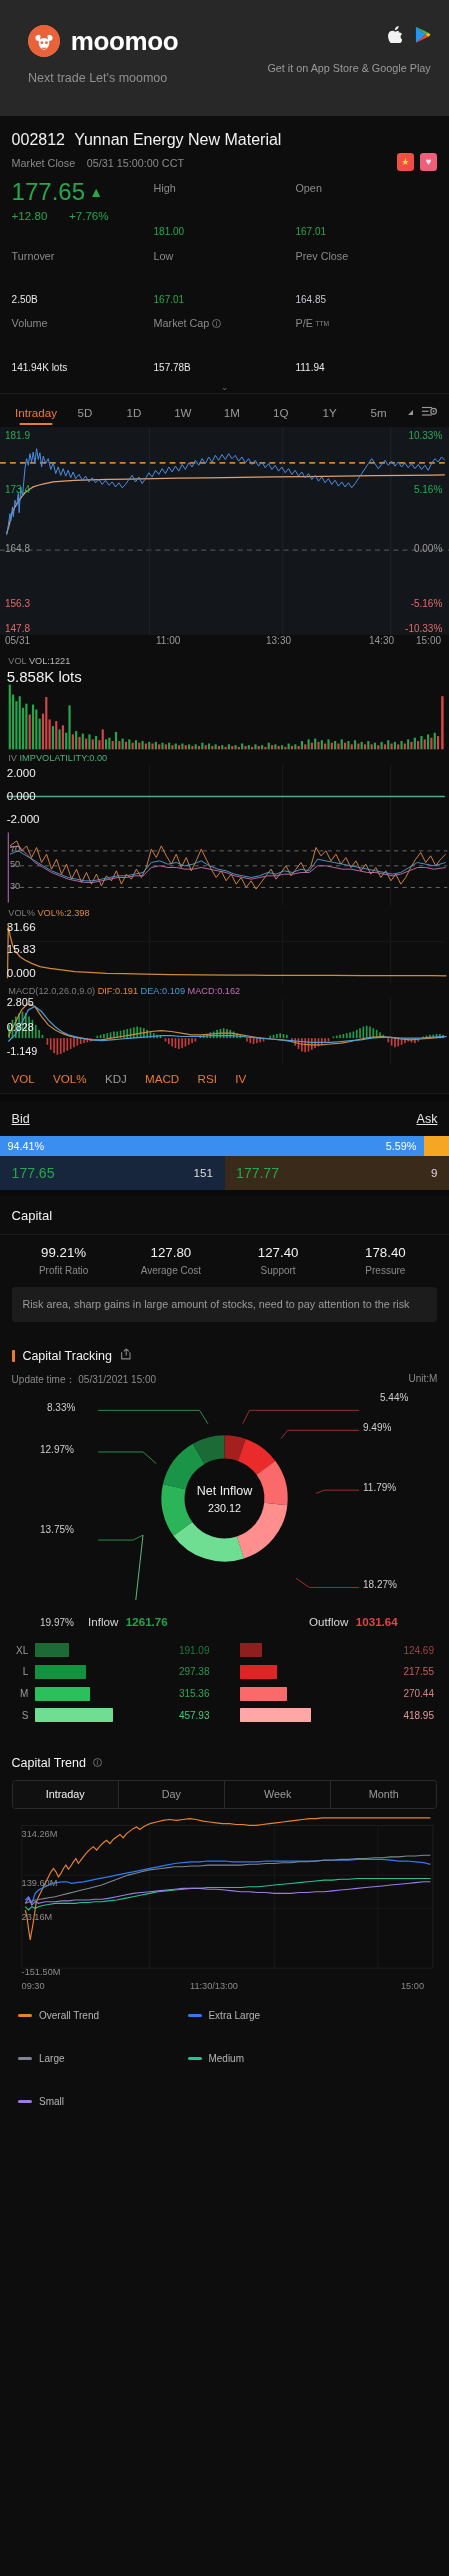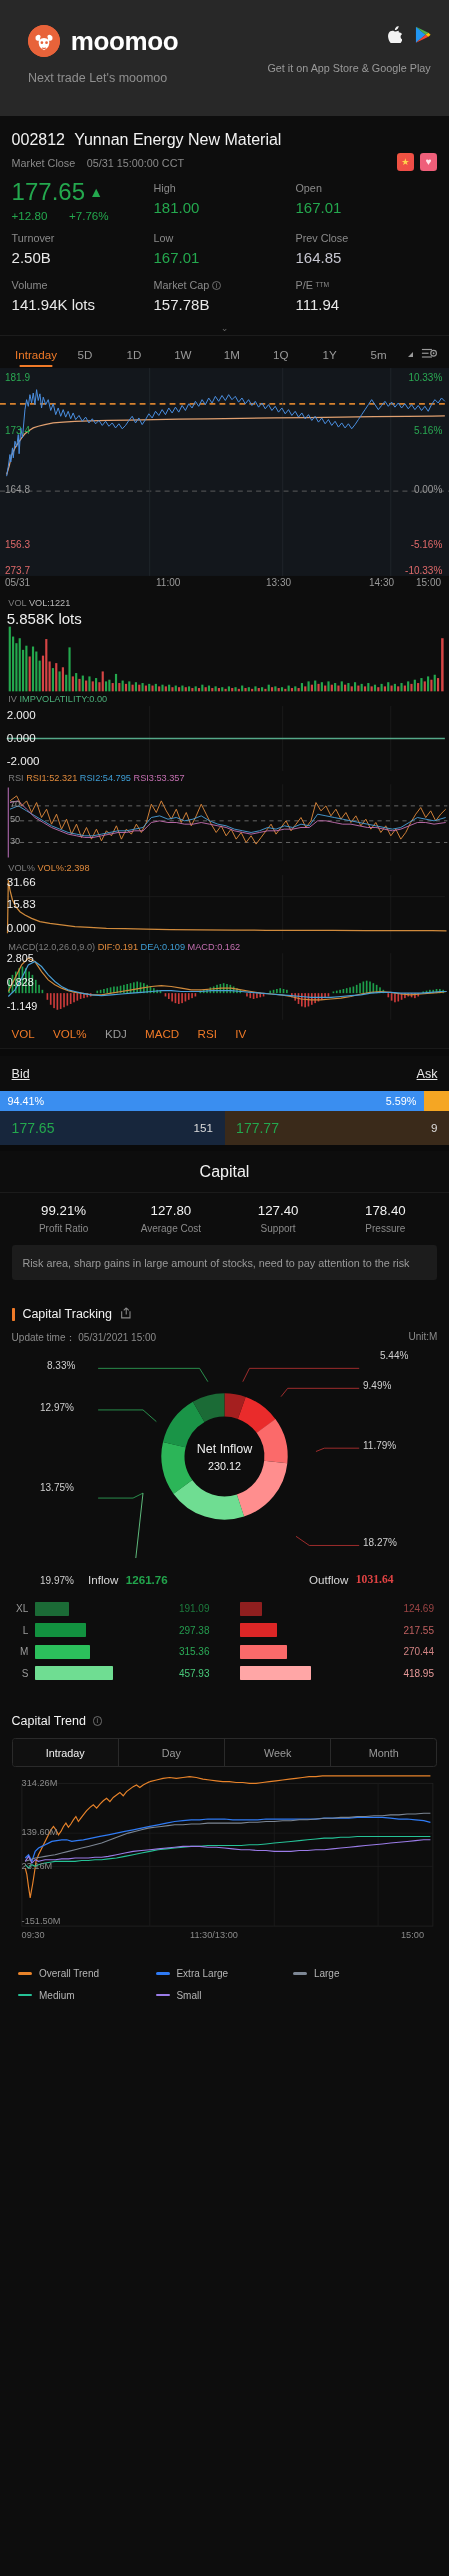--- a/index.html
+++ b/index.html
@@ -60,21 +60,21 @@
   .price-grid {
     margin-top: 11.6px; padding: 0 11.6px;
     display: grid; grid-template-columns: 1fr 1fr 1fr;
     row-gap: 7.5px;
   }
   .big-price { font-size: 24px; color:#24a84e; font-weight:400; line-height:1; display:flex; align-items:center; gap:4.2px;}
   .big-price .arr { font-size: 14px; }
   .chg-row { display:flex; gap: 21.6px; margin-top: 5px; }
   .chg { font-size: 11.6px; color:#24a84e; }
   .cell-lbl { font-size: 10.8px; color:#8a8a8a; line-height: 1.5; display:flex; align-items:center; gap:2.5px;}
-  .cell-val { font-size: 15px; color:#e8e8e8; line-height:1.6;}
+  .cell-val { font-size: 10px; color:#e8e8e8; line-height:1.6;margin-top:28px;}
   .cell-val.up { color:#24a84e; }
   .cell-val.neutral { color:#c6c6d0; }
   .sup { font-size: 6.7px; vertical-align: super; }
   .i-circ {
     display:inline-block; width:9.2px;height:9.2px;border-radius:50%;
     border:0.8px solid #6e6e6e; color:#8a8a8a; font-size:6.7px;
     line-height:7.5px; text-align:center;
   }
   .chev-down { text-align:center; color:#6a6a6a; font-size: 9.2px; padding: 5px 0 1.7px;}
 
@@ -137,21 +137,21 @@
   .ba-cell {
     flex:1; display:flex; align-items:center; justify-content:space-between;
     padding: 0 11.6px; font-size: 14px;
   }
   .ba-cell.bid { background:#17263c; }
   .ba-cell.ask { background:#3a2a1a; }
   .ba-cell .px { color:#24a84e; }
   .ba-cell .qt { font-size:11.6px; color:#dcdcdc; }
 
   
-  .cap-title { padding: 11.6px 11.6px 10.8px 11.6px; font-size: 16px; color:#f2f2f2; border-bottom:0.8px solid #1b1b1b;text-align:center;}
+  .cap-title { padding: 11.6px 11.6px 10.8px 11.6px; font-size: 13px; color:#f2f2f2; border-bottom:0.8px solid #1b1b1b;}
   .sec-head {
     display:flex; align-items:center; padding: 11.6px 11.6px 0 11.6px;
     position:relative;
   }
   .orange-tick { width:3.3px; height:12.5px; background:#f07a28; border-radius:0.8px; margin-right:7.5px;}
   .sec-head-txt { font-size: 12.5px; color:#f2f2f2; font-weight:400;}
   .more-link {
     position:absolute; right: 11.6px; top: 11.6px;
     font-size: 10.8px; color:#8a8a8a; display:flex; align-items:center; gap:5px;
   }
@@ -186,21 +186,21 @@
   .dc-2 { font-size: 10.8px; color:#efefef; margin-top:4.2px;}
   .pct-lbl { position:absolute; font-size: 10px; color:#cfcfcf; }
 
   
   .flow-head {
     display:flex; padding: 1.7px 0 0 0; font-size: 11.6px;
   }
   .flow-head > div { flex:1; display:flex; gap:7.5px;margin-left:28px; }
   .flow-head .lbl { color:#d8d8d8; }
   .fin { color:#22a44c; font-weight:700;}
-  .fout { color:#e04343; font-weight:700;font-family:Liberation Serif, serif;}
+  .fout { color:#e04343; font-weight:700;}
   .flow-rows { padding: 11.6px 0 0 0; }
   .flow-row { display:flex; align-items:center; height: 21.6px; }
   .fr-half { flex:1; display:flex; align-items:center; }
   .fr-tag { width: 35px; text-align:right; font-size:10px; color:#9a9a9a; padding-right:6.7px;}
   .fr-bar { height: 14px; border-radius:0.8px; }
   .fr-val { font-size: 10px; margin-left: auto; padding-right: 15px;}
 
   
   .ct-head { display:flex; align-items:center; gap:6.7px; padding: 13.3px 11.6px 0 11.6px;}
   .ct-title { font-size: 12.5px; color:#f2f2f2;}
@@ -209,24 +209,24 @@
     border:0.8px solid #2a2a2a; border-radius:3.3px; overflow:hidden;
   }
   .seg div {
     flex:1; text-align:center; padding: 7.5px 0; font-size: 10.8px;
     color:#9a9a9a; border-right:0.8px solid #2a2a2a;
   }
   .seg div:last-child { border-right:none; }
   .seg div.on { background:#101010; color:#f2f2f2; }
 
   .trend-wrap { position:relative; margin-top: 8.3px; height: 181px;}
-  .tk { position:absolute; font-size: 9.2px; color:#8a8a8a;}
+  .tk { position:absolute; font-size: 9.2px; color:#8a8a8a;margin-top:9px;}
 
   .legend {
-    display:flex; flex-wrap:wrap; padding: 11.6px 18.3px 0 18.3px; row-gap: 10.8px;
+    display:flex; flex-wrap:wrap; padding: 11.6px 18.3px 0 18.3px; row-gap: 10.8px; gap: 32px;
   }
   .lg-item { width: 33.33%; display:flex; align-items:center; gap:6.7px; font-size:10px; color:#b5b5b5;}
   .lg-dash { width: 14px; height: 2.5px; border-radius:1.7px; flex:none;}
 </style>
 </head>
 <body>
 
 <div class="page">
 
   <div class="promo">
@@ -374,21 +374,21 @@
     <span class="cl g" style="right:6.7px;top:3.3px;">10.33%</span>
     <span class="cl g" style="left:5px;top:57px;">173.4</span>
     <span class="cl g" style="right:6.7px;top:57px;">5.16%</span>
     <span class="cl w" style="left:5px;top:116px;">164.8</span>
     <span class="cl w" style="right:6.7px;top:116px;">0.00%</span>
     <span class="cl r" style="left:5px;top:171px;">156.3</span>
     <span class="cl r" style="right:6.7px;top:171px;">-5.16%</span>
   </div>
 
   <div class="chart-wrap" style="height:15px;">
-    <span class="cl r" style="left:5px;top:-11.6px;">273.7</span>
+    <span class="cl r" style="left:5px;top:-11.6px;">147.8</span>
     <span class="cl r" style="right:6.7px;top:-11.6px;">-10.33%</span>
     <span class="cl w" style="left:5px;top:0.8px;">05/31</span>
     <span class="cl w" style="left:156px;top:0.8px;">11:00</span>
     <span class="cl w" style="left:266px;top:0.8px;">13:30</span>
     <span class="cl w" style="left:369px;top:0.8px;">14:30</span>
     <span class="cl w" style="left:416px;top:0.8px;">15:00</span>
   </div>
 
   <div class="ind-label" style="padding-top:6.7px;">
     <span class="k">VOL</span>
@@ -542,26 +542,20 @@
       <line x1="180" y1="0" x2="180" y2="78" stroke="#1d1d1d"></line>
       <line x1="340" y1="0" x2="340" y2="78" stroke="#1d1d1d"></line>
       <line x1="470" y1="0" x2="470" y2="78" stroke="#1d1d1d"></line>
       <line x1="8" y1="39" x2="535" y2="39" stroke="#55a889" stroke-width="1.6"></line>
     </svg>
     <span style="position:absolute;left:6.7px;top:1.7px;font-size:11.6px;color:#f0f0f0;">2.000</span>
     <span style="position:absolute;left:6.7px;top:25px;font-size:11.6px;color:#f0f0f0;">0.000</span>
     <span style="position:absolute;left:6.7px;top:48px;font-size:11.6px;color:#f0f0f0;">-2.000</span>
   </div>
 
-  <div class="ind-label">
-    <span class="k">RSI</span>
-    <span class="ind-o">RSI1:52.321</span>
-    <span class="ind-b">RSI2:54.795</span>
-    <span class="ind-p">RSI3:53.357</span>
-  </div>
   <div class="chart-wrap" style="height:77px;">
     <svg width="449" height="77" viewBox="0 0 540 92">
       <line x1="180" y1="0" x2="180" y2="92" stroke="#1d1d1d"></line>
       <line x1="340" y1="0" x2="340" y2="92" stroke="#1d1d1d"></line>
       <line x1="470" y1="0" x2="470" y2="92" stroke="#1d1d1d"></line>
       <line x1="10" y1="4" x2="10" y2="88" stroke="#a563a5" stroke-width="1.4"></line>
       <line x1="14" y1="26" x2="538" y2="26" stroke="#7a7a7a" stroke-dasharray="5,5"></line>
       <line x1="14" y1="44" x2="538" y2="44" stroke="#7a7a7a" stroke-dasharray="5,5"></line>
       <line x1="14" y1="70" x2="538" y2="70" stroke="#7a7a7a" stroke-dasharray="5,5"></line>
       <polyline fill="none" stroke="#e08a3c" stroke-width="1.1" points="12,20 20,14 26,26 32,20 38,34 44,22 50,40 56,30 62,48 68,36 74,54 80,42 86,60 92,48 98,64 104,52 110,66 116,54 122,68 128,56 134,62 140,50 146,66 152,54 158,60 164,48 170,58 176,46 182,24 188,34 194,20 200,32 206,42 212,30 218,46 224,34 230,50 236,38 242,24 248,36 254,48 260,58 266,50 272,62 278,54 284,66 290,58 296,70 302,62 308,72 314,64 320,56 326,48 332,60 338,52 344,44 350,56 356,48 362,40 368,52 374,44 380,22 386,32 392,26 398,38 404,30 410,42 416,34 422,46 428,38 434,50 440,42 446,54 452,46 458,58 464,50 470,62 476,54 482,66 488,58 494,46 500,36 506,28 512,40 518,32 524,44 530,36 536,30"></polyline>

